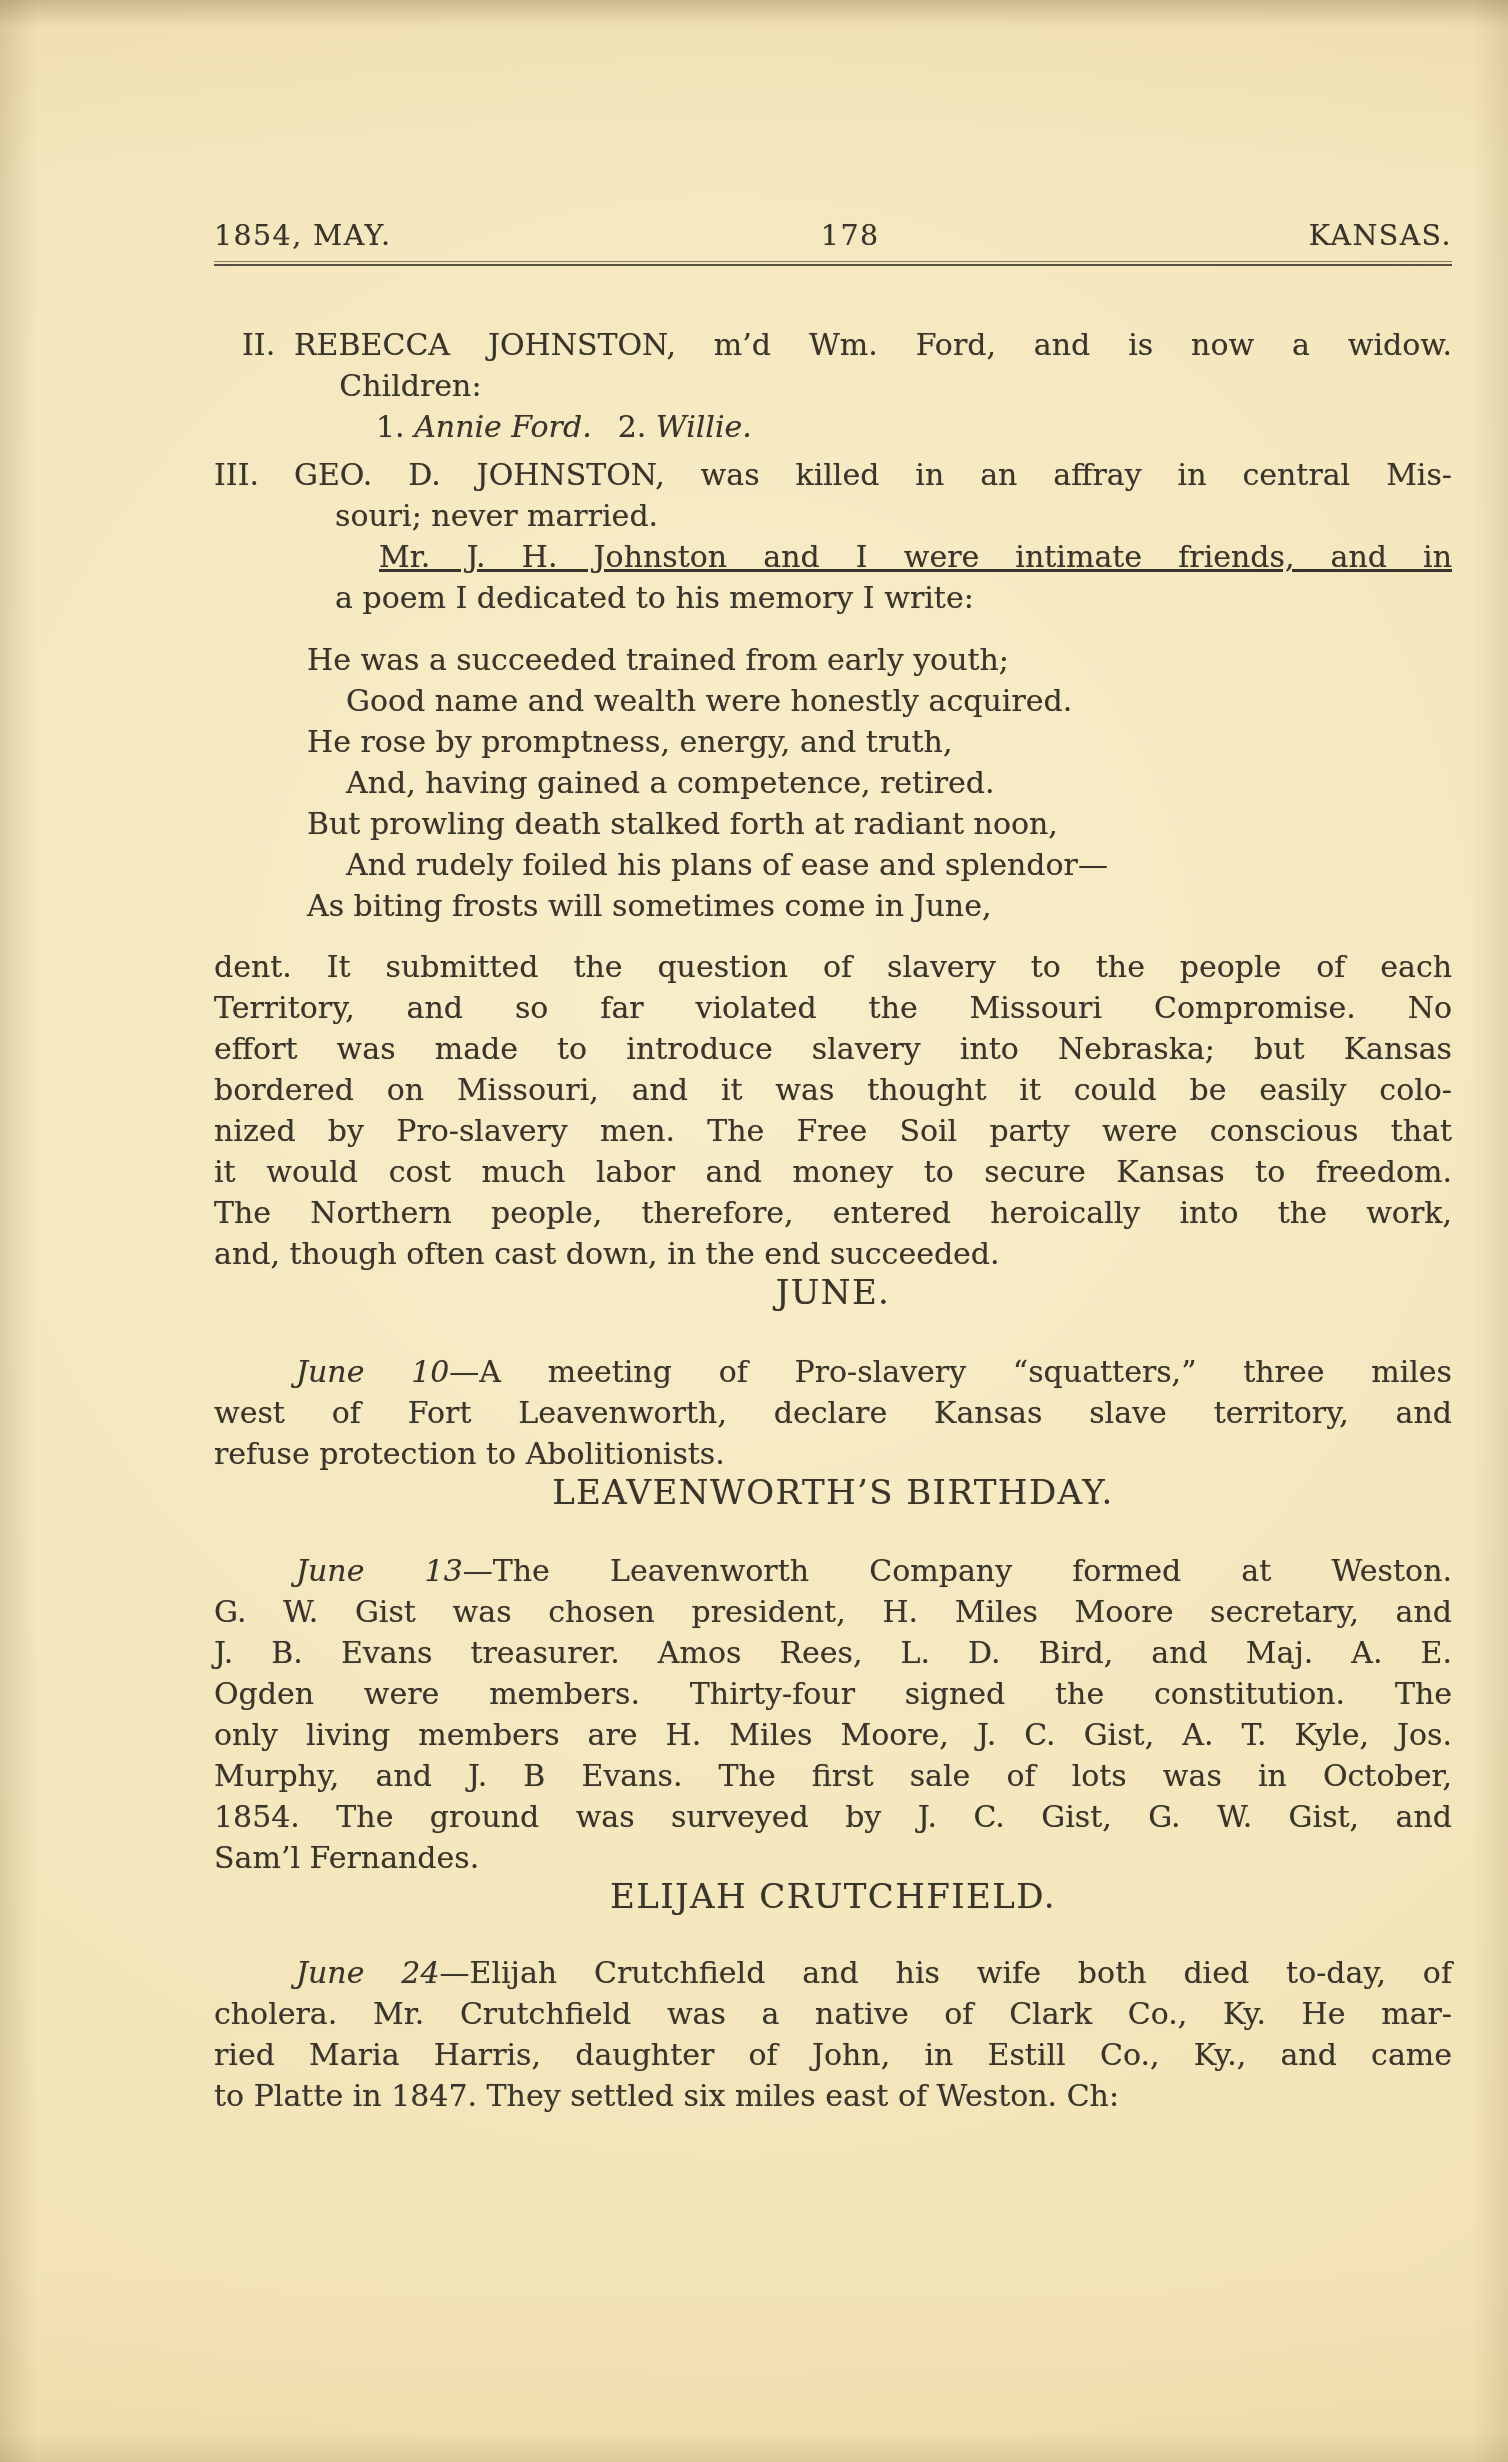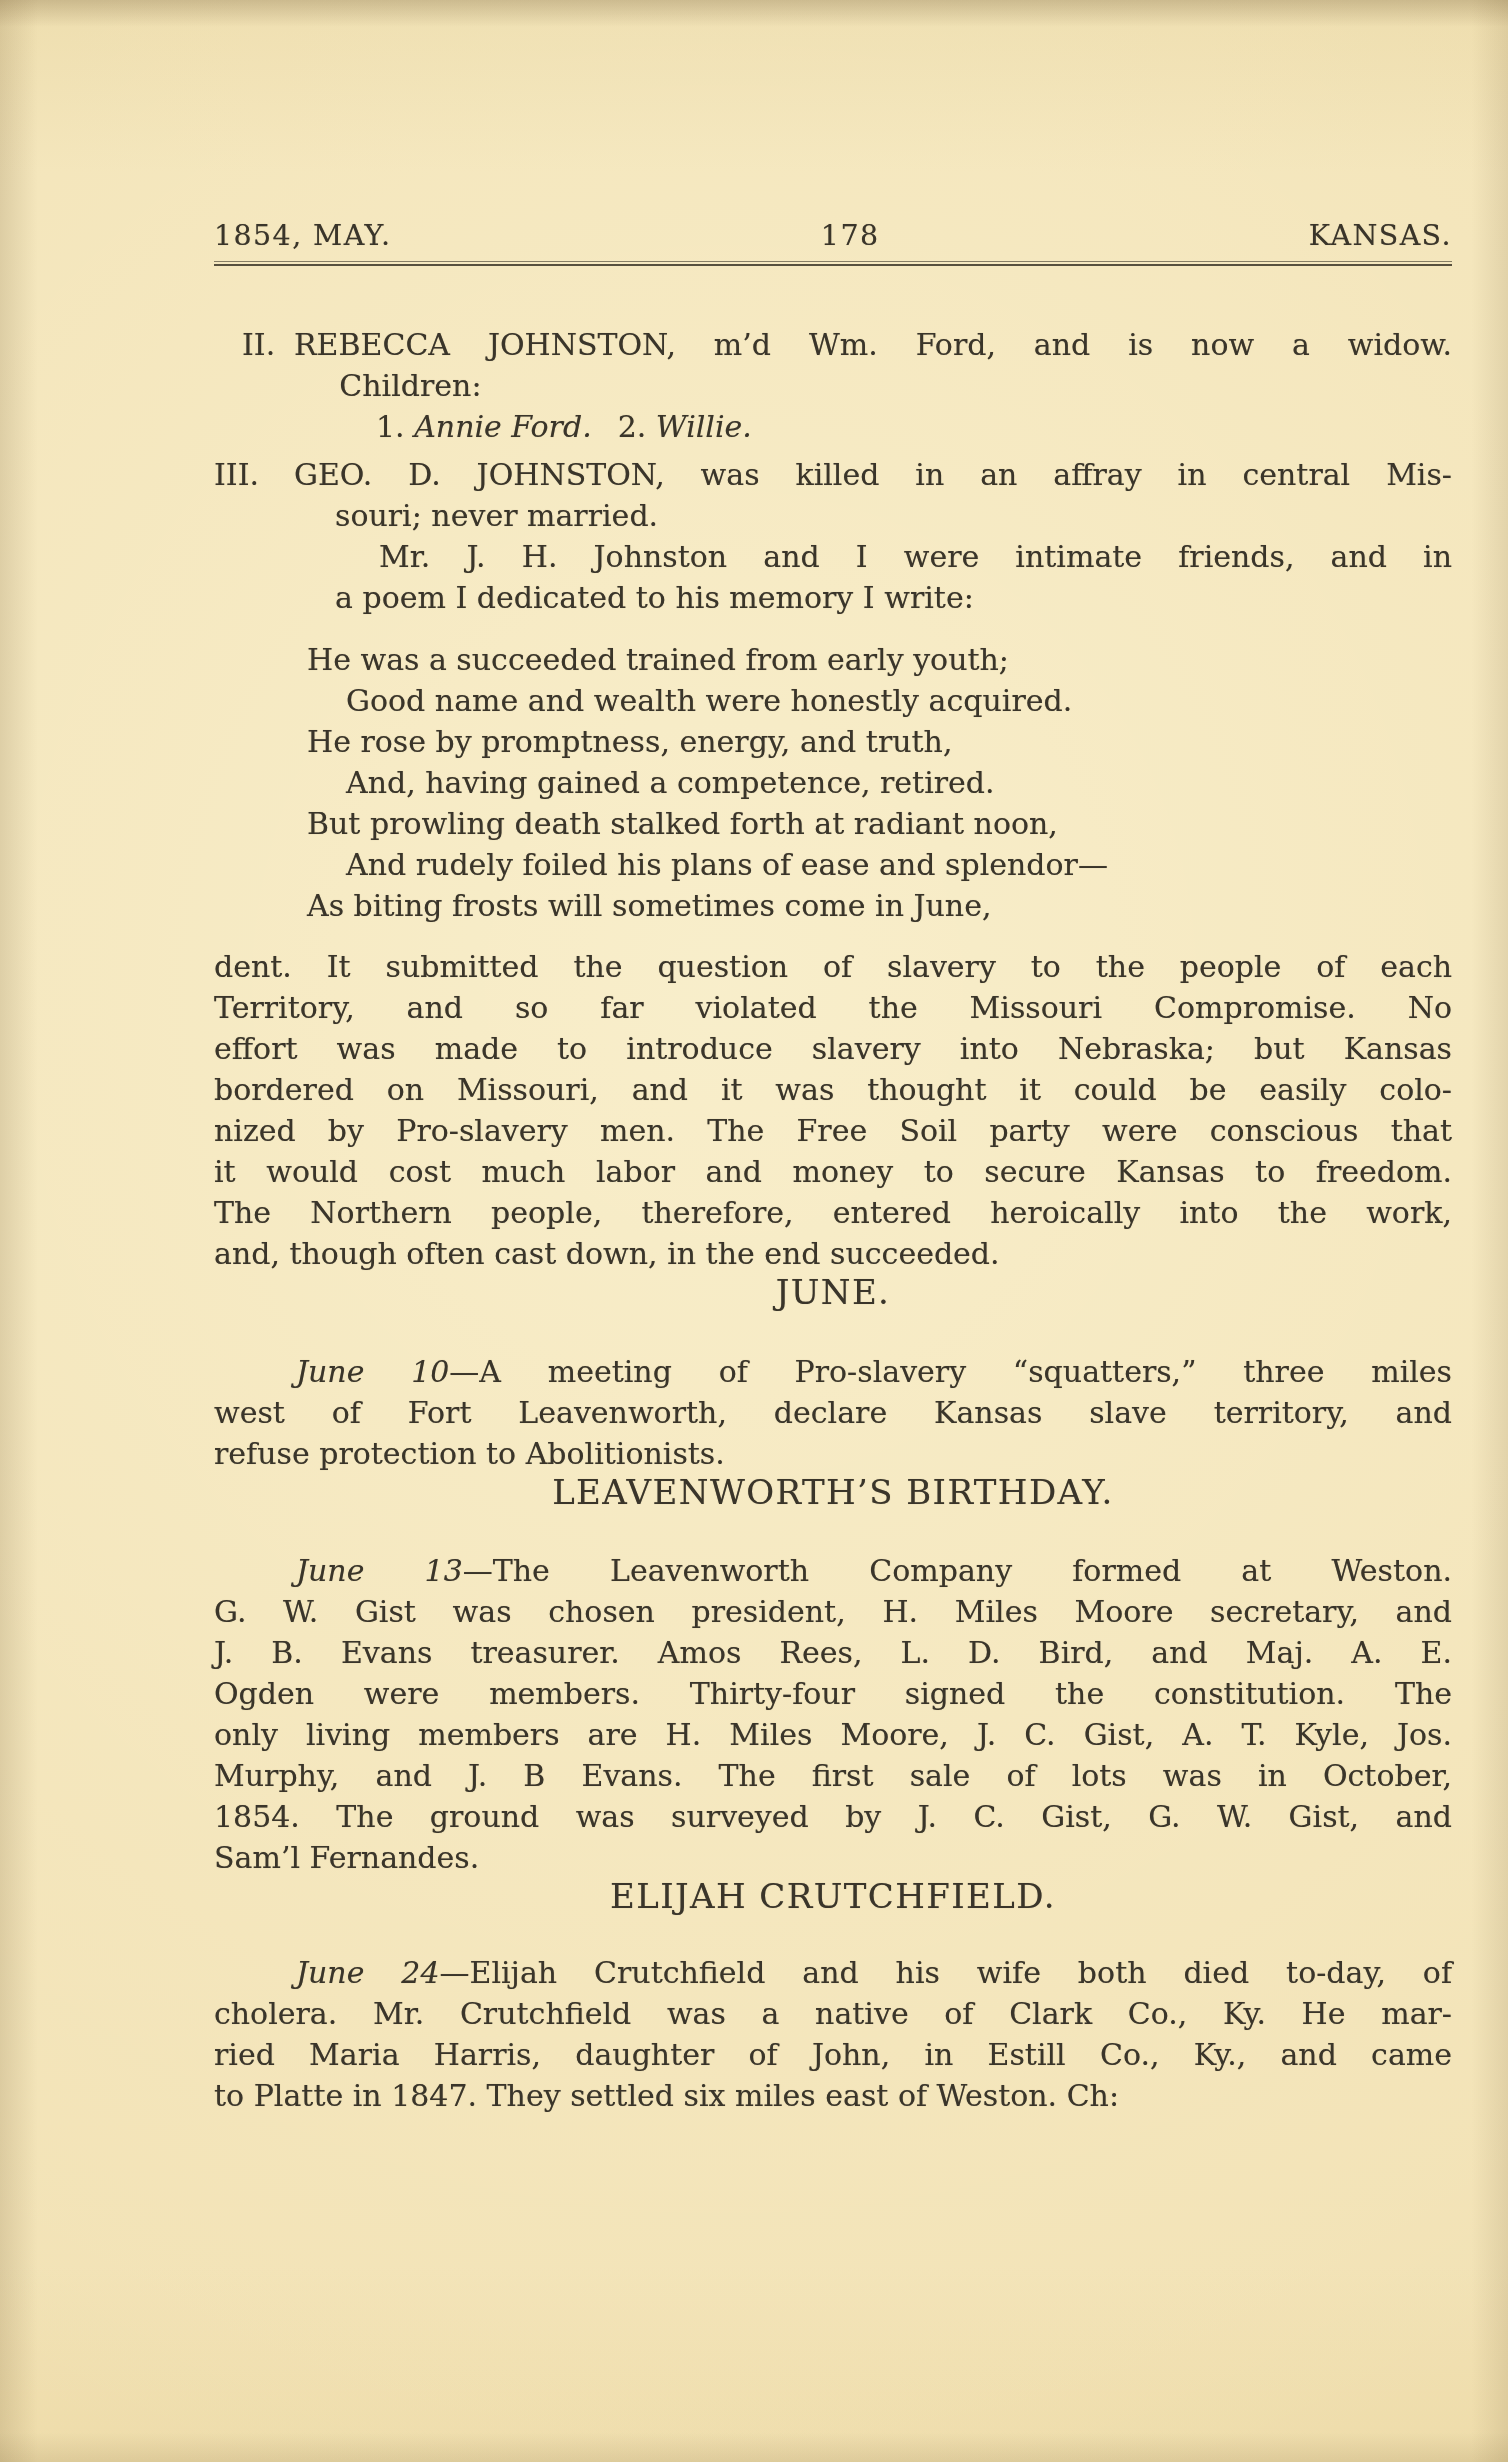--- a/index.html
+++ b/index.html
@@ -55,21 +55,21 @@
   .e2 { margin-top: 58px; padding-left: 121px; }
   .e2 .fline { text-indent: -93px; }
   .e2 .numeral { width: 52px; }
   .e3 { margin-top: 7.1px; padding-left: 121px; }
   .e3 .fline { text-indent: -121px; }
   .e3 .numeral { width: 80px; }
   .numeral { display: inline-block; text-indent: 0; }
   .childlabel { margin-left: 4.3px; }
   .childline  { margin-left: 41px; }
   .child + .child { margin-left: 26px; text-align: right; }
-  .sp1 { text-indent: 44px; }
+  .sp1 { text-indent: 44px; text-decoration: underline; }
 
   
   .poem { margin-top: 21.4px; margin-left: 93px; }
   .pline.ind { padding-left: 39px; }
 
   
   .para { margin-top: 20px; }
   .para .find { text-indent: 82px; }
   .p-june10 { margin-top: 40px; }
   .p-june13 { margin-top: 39px; }

